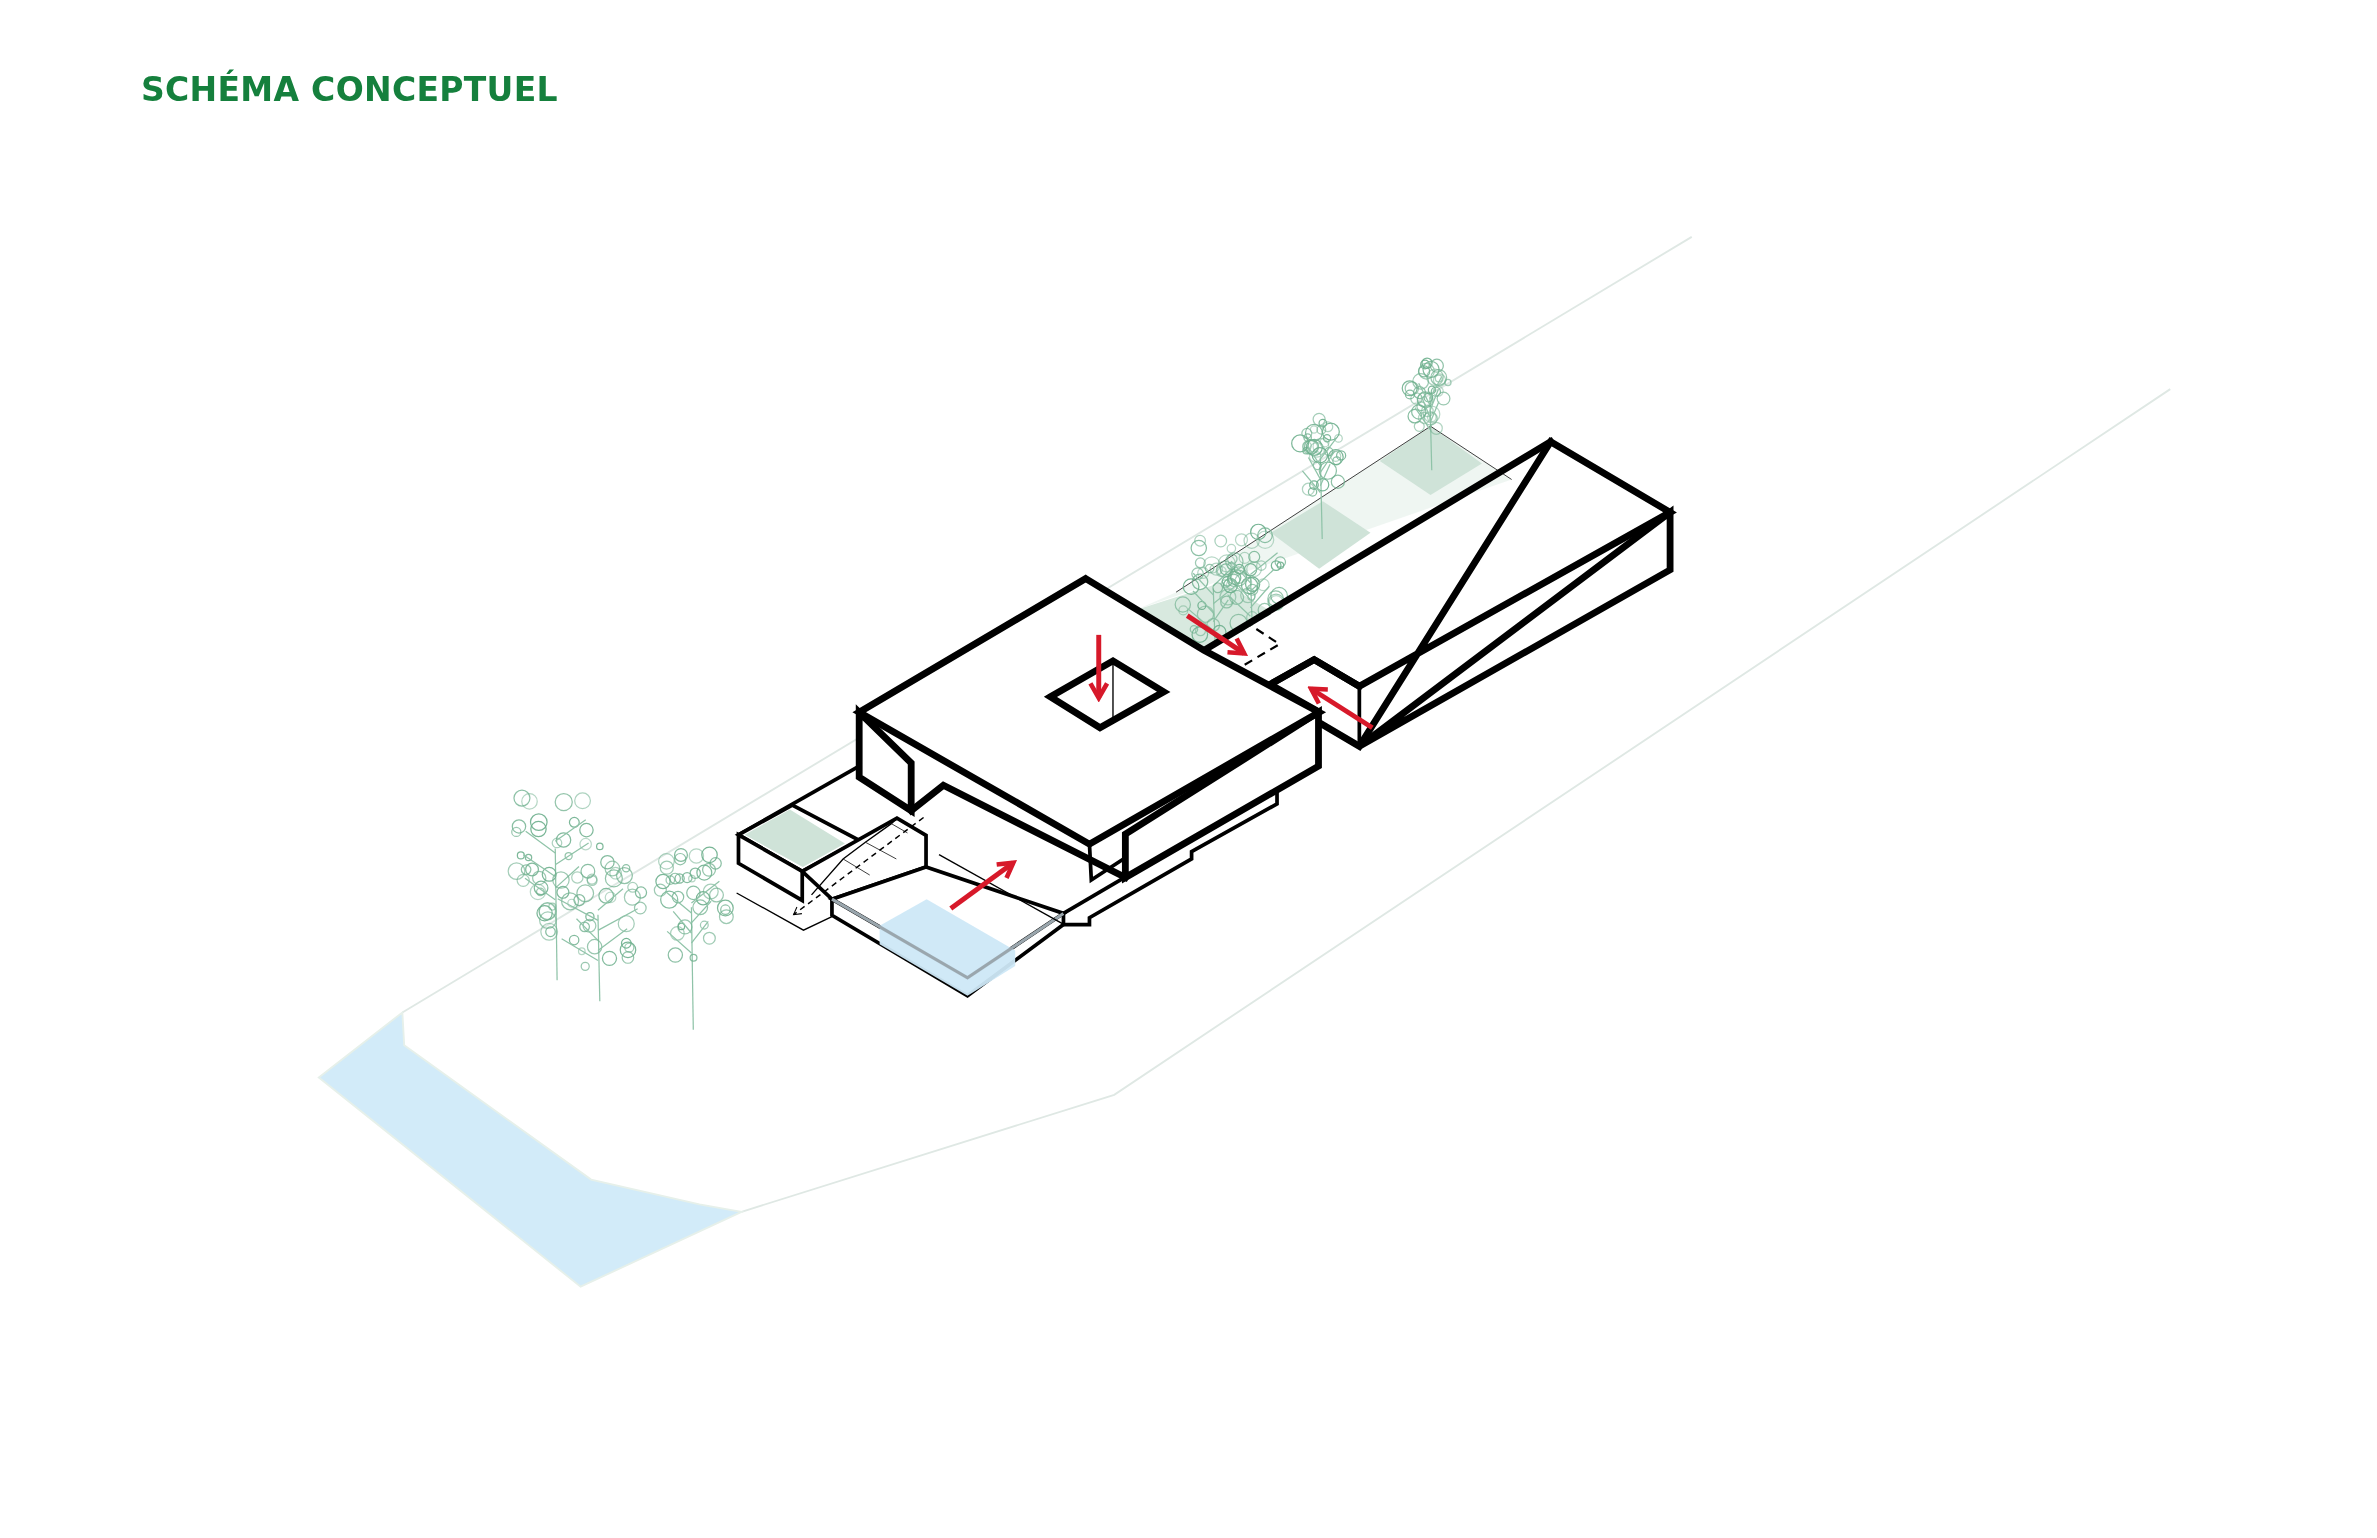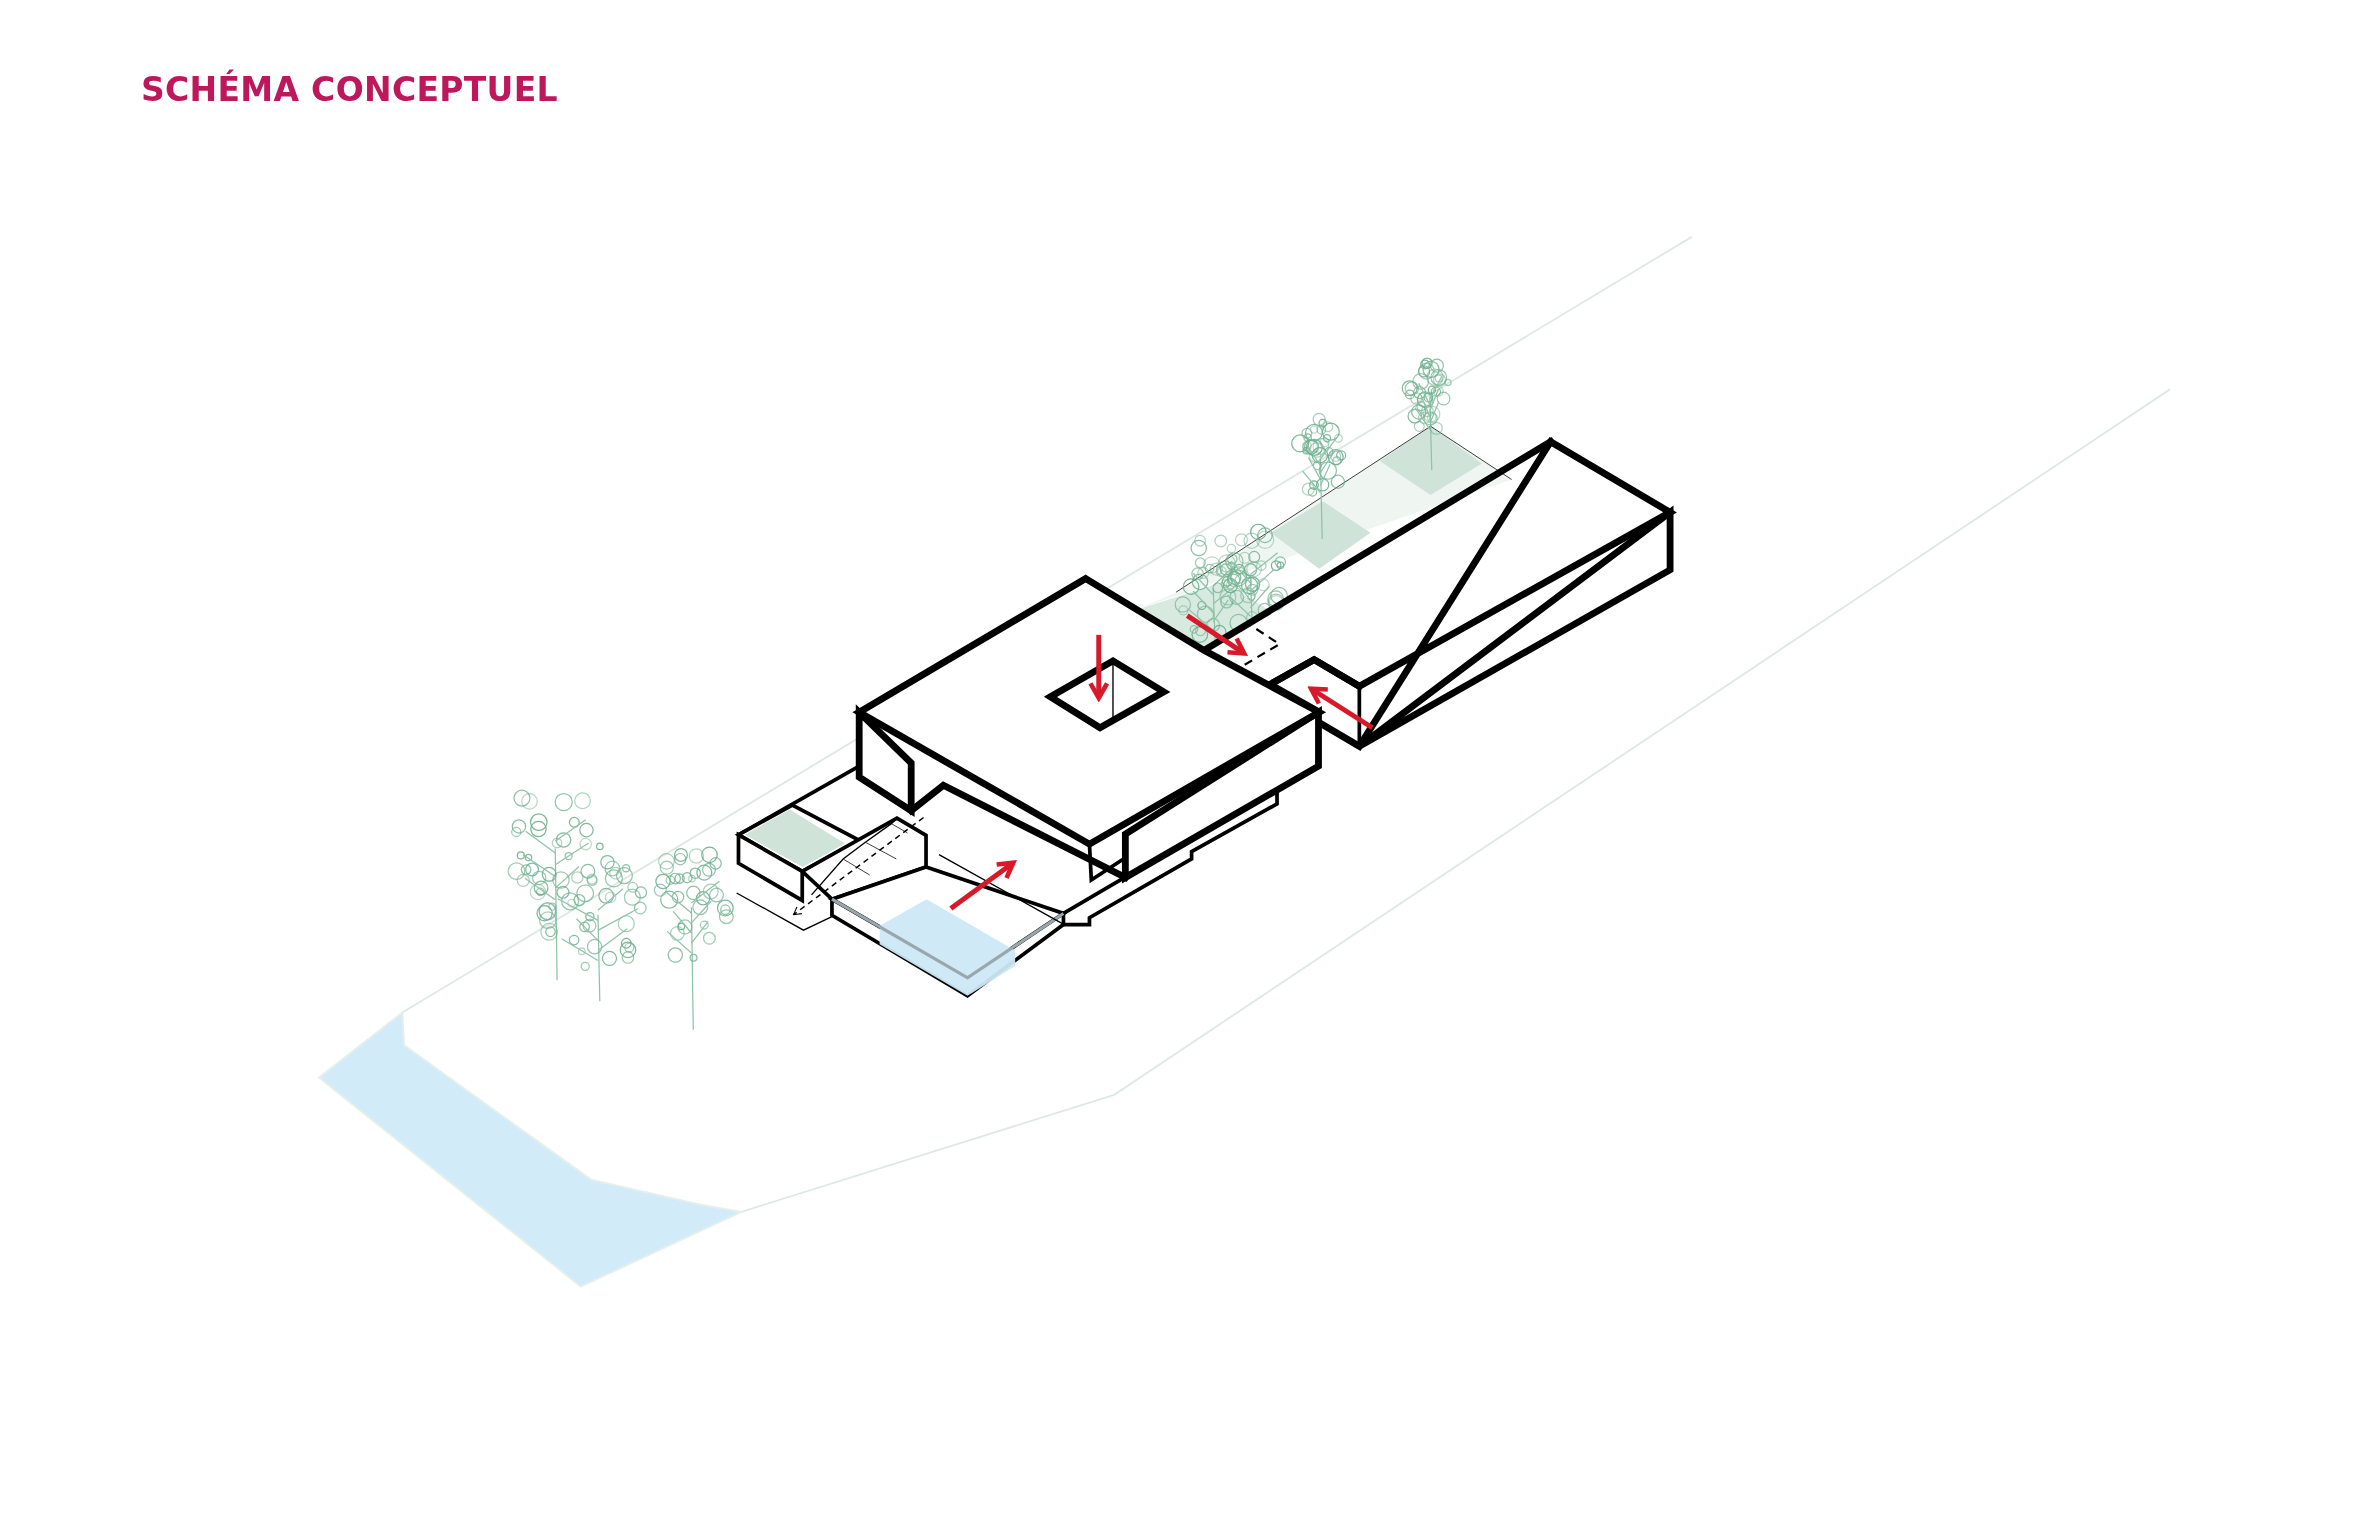--- a/index.html
+++ b/index.html
@@ -12,21 +12,21 @@
   }
   #title {
     position: absolute;
     left: 141px;
     top: 73px;
     margin: 0;
     font-family: "DejaVu Sans", "Liberation Sans", sans-serif;
     font-weight: bold;
     font-size: 33px;
     letter-spacing: 0.3px;
-    color: #be185d;
+    color: #15803d;
     line-height: 1;
     white-space: nowrap;
   }
   #drawing { position: absolute; left: 0; top: 0; }
   .thick { fill: none; stroke: #000; stroke-width: 11; stroke-linejoin: miter; stroke-linecap: square; }
   .mid { fill: none; stroke: #000; stroke-width: 6; stroke-linejoin: miter; }
   .thin { fill: none; stroke: #000; stroke-width: 2.2; stroke-linejoin: miter; }
   .hair { fill: none; stroke: #222; stroke-width: 1.4; }
   .dash { fill: none; stroke: #000; stroke-width: 3.5; stroke-dasharray: 14 10; }
   .dash-thin { fill: none; stroke: #000; stroke-width: 2.4; stroke-dasharray: 9 7; }

